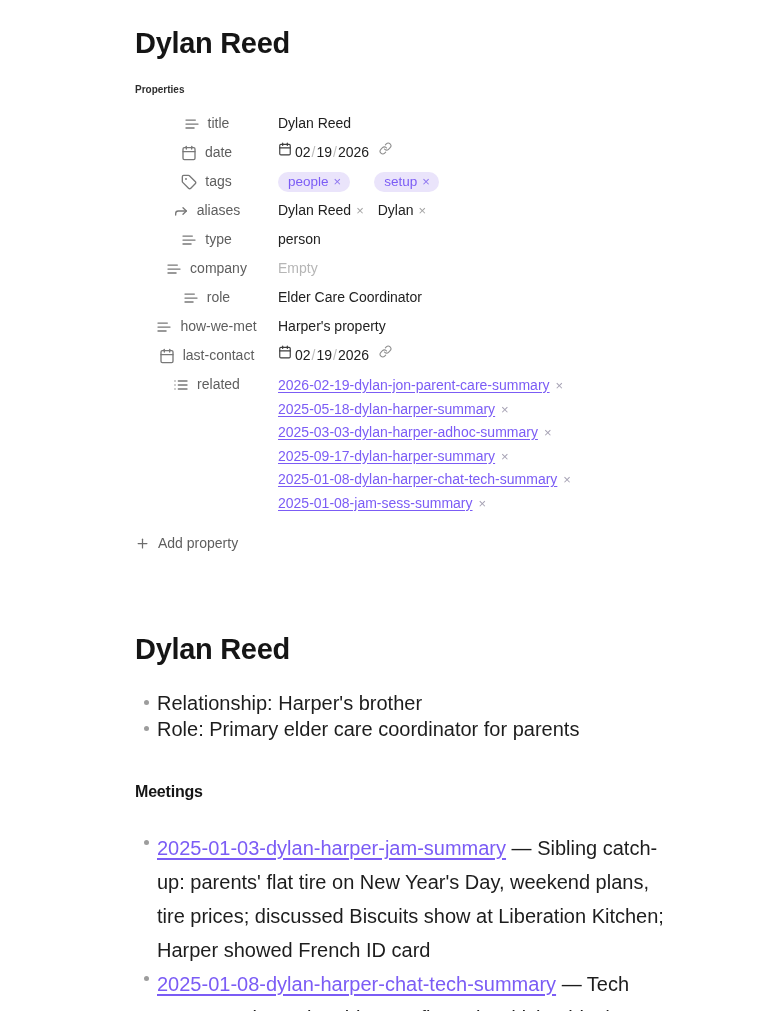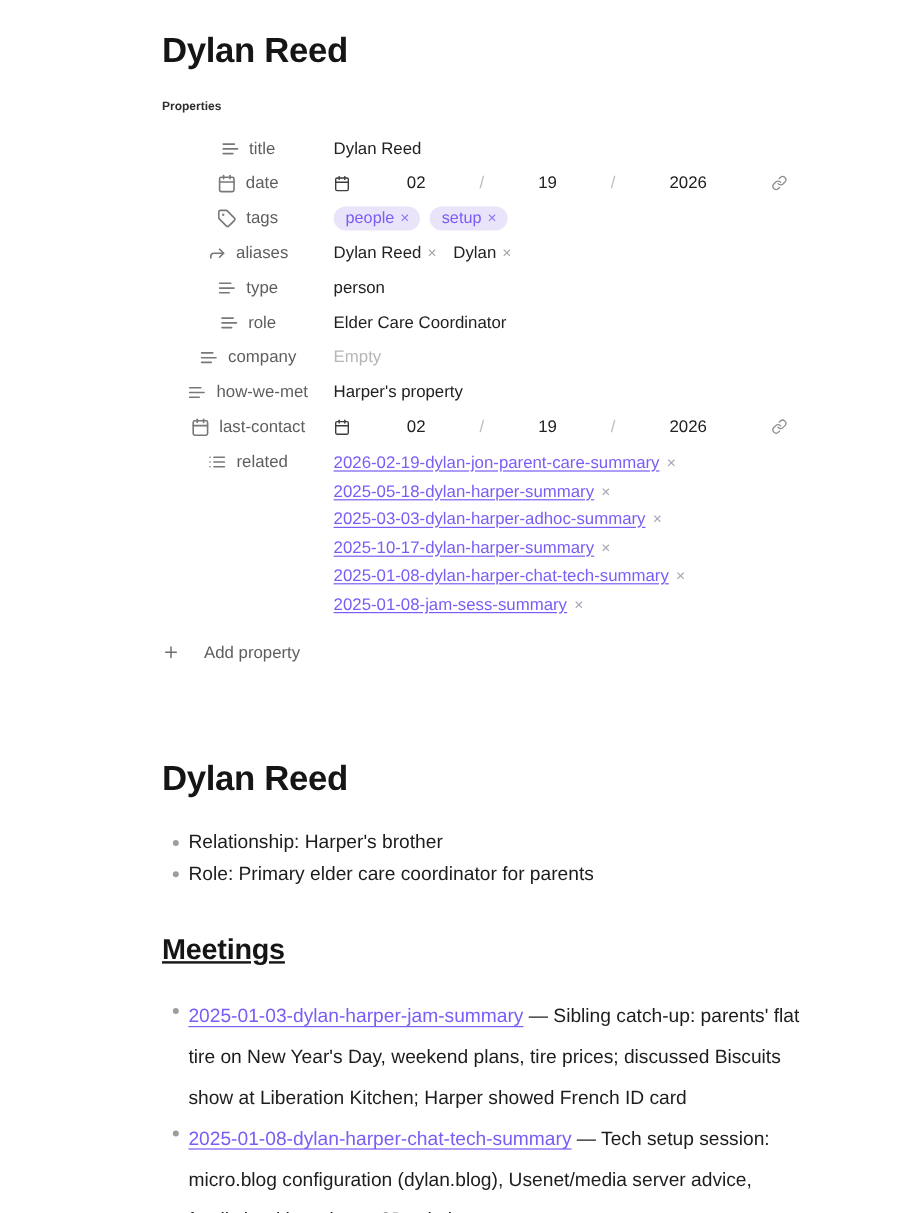--- a/index.html
+++ b/index.html
@@ -29,63 +29,63 @@
     width:143px; flex:none; display:flex; align-items:center; gap:8px;
     color:#5e5e5e; border-radius:4px; cursor:default;justify-content:center;
   }
   .prop-key .picon { color:#787878; display:flex; align-items:center; }
   .picon svg { display:block; }
   .prop-value { flex:1; color:#212121; min-height:21px; }
 
   .pv-placeholder { color:#b6b6b6; }
 
   
-  .pv-date { display:flex; align-items:center;gap:44px; }
+  .pv-date { display:flex; align-items:flex-start; }
   .cal-mini { color:#3d3d3d; margin-right:3px; display:flex; }
   .date-sep { color:#bdbdbd; padding:0 1px; }
   .link-mini { color:#8d8d8d; margin-left:10px; display:flex; cursor:pointer; }
 
   
-  .pv-tags { display:flex; gap:8px; align-items:center; }
+  .pv-tags { display:flex; gap:24px; align-items:center; }
   .tag-pill {
     display:inline-flex; align-items:center; gap:5px;
     background:#eae4fb; color:#7b5cf5;
     border-radius:11px; padding:1px 9px 2px 10px;
     font-size:13.5px; line-height:17px; cursor:pointer;
   }
   .tag-x { color:#8d74f0; font-size:13px; cursor:pointer; }
 
   
   .pv-chips { display:flex; gap:14px; align-items:center; flex-wrap:wrap; }
   .chip { display:inline-flex; align-items:center; gap:5px; }
   .chip-x { color:#a3a3a3; font-size:13px; cursor:pointer; }
 
   
   .pv-links { display:flex; flex-direction:column; }
   .rel-line { line-height:22.5px; white-space:nowrap; }
   .rel-link { color:#7b5cf5; text-decoration:underline; text-underline-offset:2px; cursor:pointer; }
   .rel-x { color:#a6a2b4; font-size:13px; margin-left:6px; cursor:pointer; }
 
   .add-property {
-    margin-top:15px; display:flex; align-items:center; gap:20px;
+    margin-top:15px; display:flex; align-items:center; gap:8px;
     color:#5e5e5e; font-size:14px; line-height:18px; cursor:pointer; width:max-content;
   }
   .add-property .picon { color:#6d6d6d; display:flex; }
 
   
   .doc h1.big { margin-top:80px; }
   ul.plist { list-style:none; margin-top:24px; padding-left:22px; }
-  ul.plist li { position:relative; font-size:16px; line-height:26px; color:#1d1d1d; }
+  ul.plist li { position:relative; font-size:20px; line-height:26px; color:#1d1d1d; }
   ul.plist li::before {
     content:""; position:absolute; left:-13px; top:10px;
     width:5px; height:5px; border-radius:50%; background:#9d9d9d;
   }
   h2.medium {
-    margin-top:36px; font-size:24px; line-height:28px; font-weight:700;
-    color:#151515; letter-spacing:-0.2px;text-decoration:underline;
+    margin-top:36px; font-size:16px; line-height:28px; font-weight:700;
+    color:#151515; letter-spacing:-0.2px;
   }
   ul.mlist { margin-top:25px; }
   ul.mlist li { line-height:34px; }
   ul.mlist li::before { top:9px; }
   .doc-link { color:#7b5cf5; text-decoration:underline; text-underline-offset:2.5px; cursor:pointer; }
 </style>
 </head>
 <body>
 
 <div class="page">
@@ -206,37 +206,37 @@
 
       <div class="prop-row">
         <div class="prop-key">
           <span class="picon">
               <svg width="16" height="16" viewBox="0 0 24 24" fill="none" stroke="currentColor" stroke-width="2" stroke-linecap="round" stroke-linejoin="round">
                 <path d="M17 6.1H3"></path>
                 <path d="M21 12.1H3"></path>
                 <path d="M15.1 18H3"></path>
               </svg>
             </span>
+          <span>company</span>
+        </div>
+        <div class="prop-value"><span class="pv-placeholder">Empty</span></div>
+      </div>
+
+      <div class="prop-row">
+        <div class="prop-key">
+          <span class="picon">
+              <svg width="16" height="16" viewBox="0 0 24 24" fill="none" stroke="currentColor" stroke-width="2" stroke-linecap="round" stroke-linejoin="round">
+                <path d="M17 6.1H3"></path>
+                <path d="M21 12.1H3"></path>
+                <path d="M15.1 18H3"></path>
+              </svg>
+            </span>
           <span>role</span>
         </div>
         <div class="prop-value"><span>Elder Care Coordinator</span></div>
-      </div>
-
-      <div class="prop-row">
-        <div class="prop-key">
-          <span class="picon">
-              <svg width="16" height="16" viewBox="0 0 24 24" fill="none" stroke="currentColor" stroke-width="2" stroke-linecap="round" stroke-linejoin="round">
-                <path d="M17 6.1H3"></path>
-                <path d="M21 12.1H3"></path>
-                <path d="M15.1 18H3"></path>
-              </svg>
-            </span>
-          <span>company</span>
-        </div>
-        <div class="prop-value"><span class="pv-placeholder">Empty</span></div>
       </div>
 
       <div class="prop-row">
         <div class="prop-key">
           <span class="picon">
               <svg width="16" height="16" viewBox="0 0 24 24" fill="none" stroke="currentColor" stroke-width="2" stroke-linecap="round" stroke-linejoin="round">
                 <path d="M17 6.1H3"></path>
                 <path d="M21 12.1H3"></path>
                 <path d="M15.1 18H3"></path>
               </svg>
@@ -293,21 +293,21 @@
                 <path d="M8 12h13"></path>
                 <path d="M8 18h13"></path>
               </svg>
             </span>
           <span>related</span>
         </div>
         <div class="prop-value pv-links">
           <span class="rel-line"><a class="rel-link">2026-02-19-dylan-jon-parent-care-summary</a><span class="rel-x">×</span></span>
           <span class="rel-line"><a class="rel-link">2025-05-18-dylan-harper-summary</a><span class="rel-x">×</span></span>
           <span class="rel-line"><a class="rel-link">2025-03-03-dylan-harper-adhoc-summary</a><span class="rel-x">×</span></span>
-          <span class="rel-line"><a class="rel-link">2025-10-17-dylan-harper-summary</a><span class="rel-x">×</span></span>
+          <span class="rel-line"><a class="rel-link">2025-09-17-dylan-harper-summary</a><span class="rel-x">×</span></span>
           <span class="rel-line"><a class="rel-link">2025-01-08-dylan-harper-chat-tech-summary</a><span class="rel-x">×</span></span>
           <span class="rel-line"><a class="rel-link">2025-01-08-jam-sess-summary</a><span class="rel-x">×</span></span>
         </div>
       </div>
 
     </div>
 
     <div class="add-property">
       <span class="picon">
           <svg width="15" height="15" viewBox="0 0 24 24" fill="none" stroke="currentColor" stroke-width="2" stroke-linecap="round" stroke-linejoin="round">

